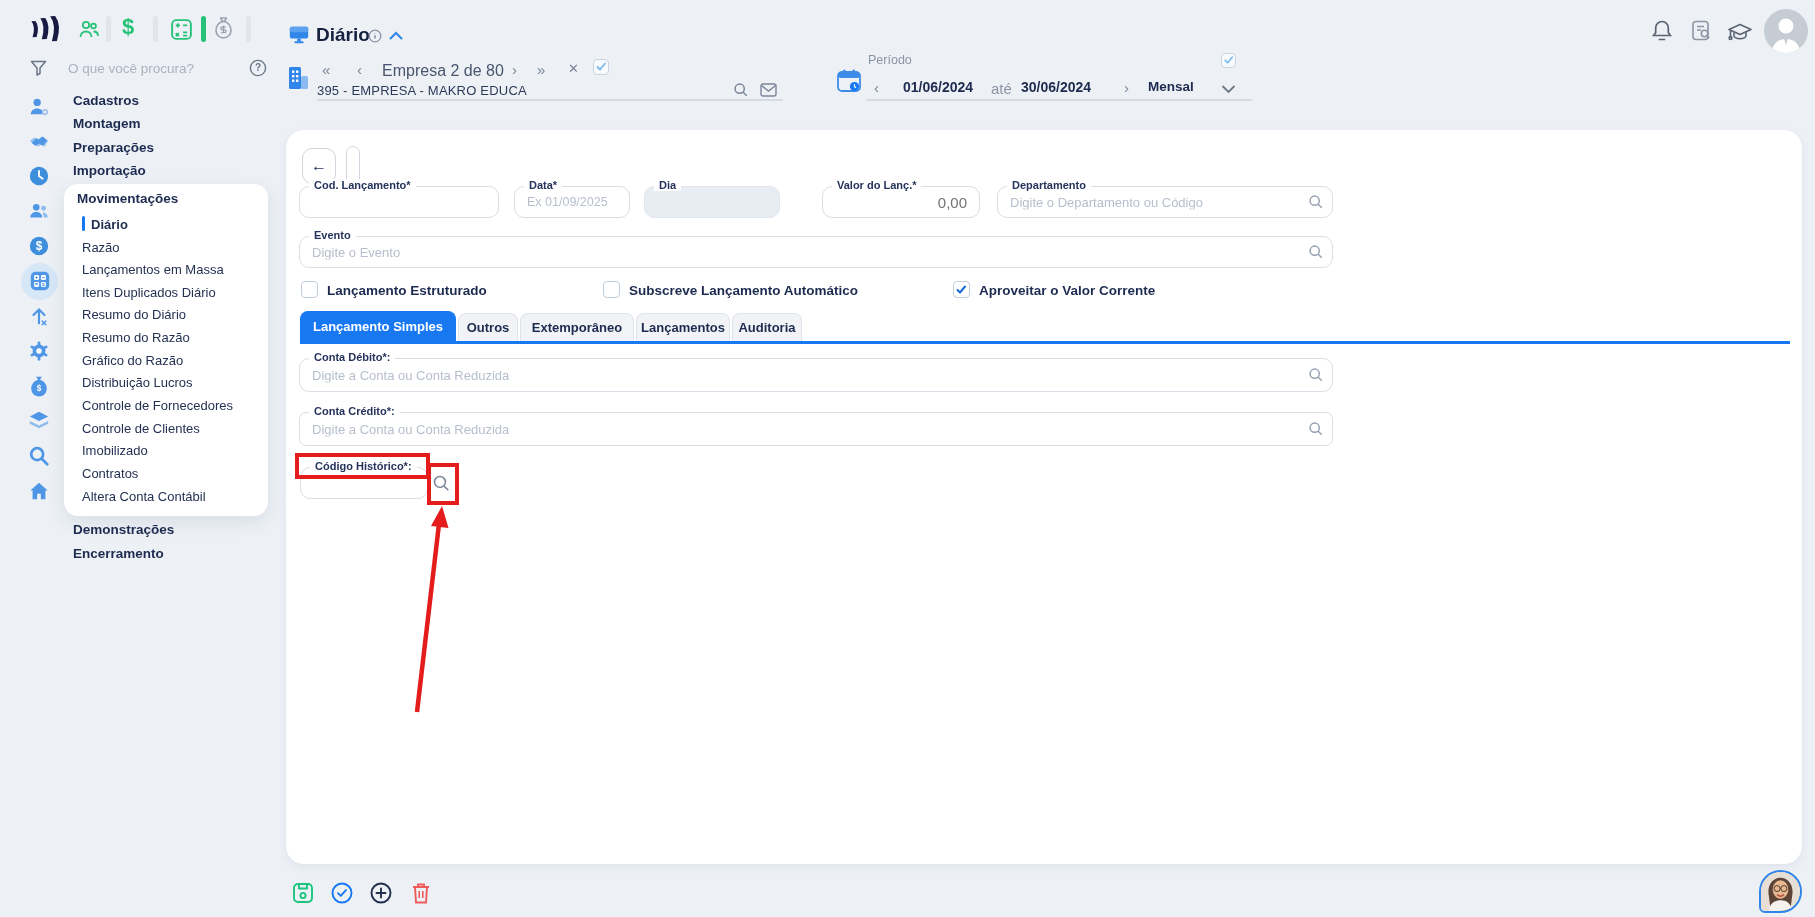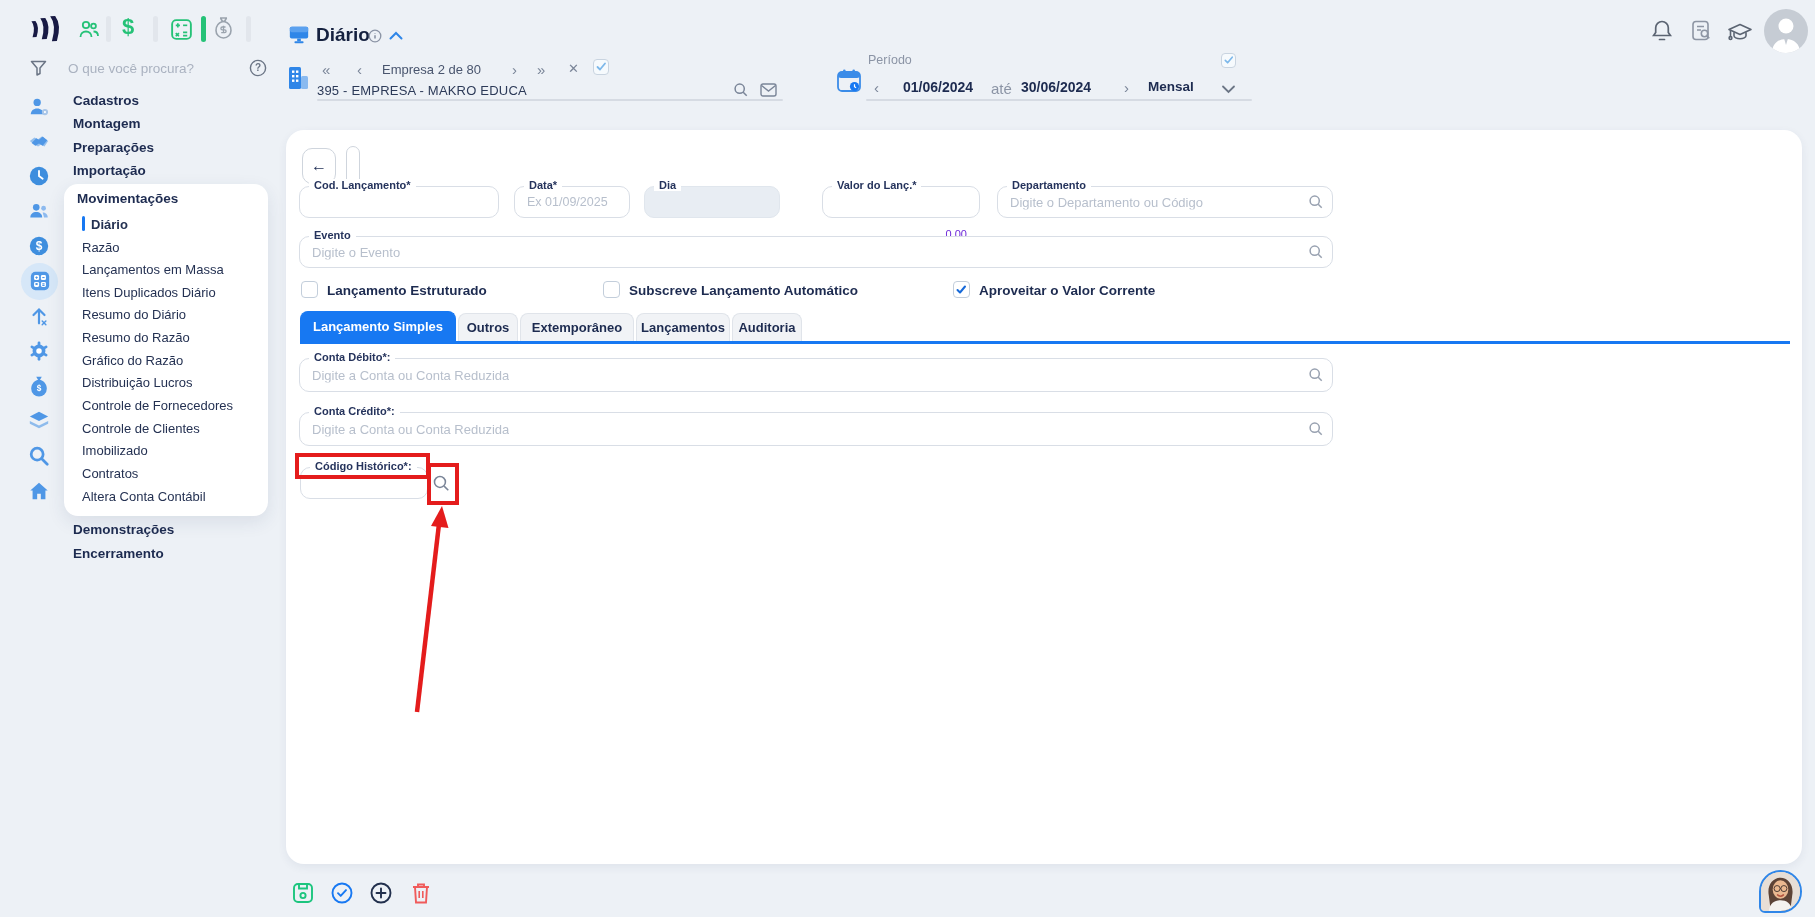--- a/index.html
+++ b/index.html
@@ -4,40 +4,40 @@
 <style>
   html,body{margin:0;padding:0;background:#edf1f6;font-family:"Liberation Sans",sans-serif;}
   .screen{position:relative;width:1815px;height:917px;background:#edf1f6;overflow:hidden;color:#233258;}
   .abs{position:absolute;}
   svg{display:block;}
   
   .vdiv{position:absolute;width:5px;height:26px;border-radius:3px;background:#e2e6ec;}
   .vdiv.green{background:#25c277;}
   .title{font-size:19px;font-weight:bold;color:#15213f;}
   .pager-glyph{font-size:15px;color:#7a8598;cursor:pointer;}
-  .pager-text{font-size:13px;color:#49556e;}
+  .pager-text{font-size:16px;color:#49556e;}
   .company-name{font-size:13px;color:#2c3a58;letter-spacing:.2px;}
   .hline{position:absolute;height:1.5px;background:#d6dbe3;border-radius:1px;}
   .plabel{font-size:12.5px;color:#8b94a5;}
   .pdate{font-size:14px;font-weight:bold;color:#1d2b50;}
   .pmode{font-size:13.5px;font-weight:bold;color:#1d2b50;}
   
   .s-section{position:absolute;left:73px;font-size:13.5px;font-weight:bold;color:#1d2b50;cursor:pointer;}
   .s-sub{position:absolute;left:82px;font-size:13px;color:#243152;cursor:pointer;}
   .s-panel{position:absolute;left:64px;top:184px;width:204px;height:332px;background:#fff;border-radius:14px;box-shadow:0 6px 18px rgba(40,60,100,.10);}
   .rail-ic{position:absolute;left:28px;width:22px;height:22px;cursor:pointer;}
   .srch-ph{position:absolute;left:66px;top:60px;width:150px;border:none;background:transparent;font-size:13.5px;color:#5a6579;font-family:"Liberation Sans",sans-serif;outline:none;}
   .srch-ph::placeholder{color:#aab2c0;}
   
   .card{position:absolute;left:286px;top:130px;width:1516px;height:734px;background:#fff;border-radius:18px;box-shadow:0 3px 10px rgba(40,60,100,.07);}
   .field{position:absolute;border:1.6px solid #d9dee6;border-radius:10px;background:#fff;box-sizing:border-box;}
   .field.disabled{background:#e8edf3;border-color:#e0e6ed;}
   .flbl{position:absolute;top:-8px;left:9px;background:#fff;padding:0 5px;font-size:11px;font-weight:bold;color:#25335c;white-space:nowrap;}
   .fph{position:absolute;left:12px;top:50%;transform:translateY(-50%);font-size:13px;color:#b7bfcc;white-space:nowrap;overflow:hidden;max-width:90%;}
-  .fval{position:absolute;right:12px;top:50%;transform:translateY(-50%);font-size:11px;color:#6d28d9;margin-top:32px;}
+  .fval{position:absolute;right:12px;top:50%;transform:translateY(-50%);font-size:15px;color:#737373;}
   .ficon{position:absolute;right:8px;top:50%;transform:translateY(-50%);}
   
   .cb{position:absolute;width:17px;height:17px;border:1.6px solid #c3cedb;border-radius:4px;background:#fff;box-sizing:border-box;cursor:pointer;}
   .cb-lbl{position:absolute;font-size:13.5px;font-weight:bold;color:#1d2b50;}
   
   .tab{position:absolute;top:313px;height:28px;border-radius:8px 8px 0 0;background:#f1f3f6;border:1px solid #e0e4ea;border-bottom:none;color:#1d2b50;font-size:13px;font-weight:bold;display:flex;align-items:center;justify-content:center;cursor:pointer;box-sizing:border-box;}
   .tab.active{top:311px;height:30px;background:#1778f2;border-color:#1778f2;color:#fff;}
   .redbox{position:absolute;border:4px solid #e41c1c;box-sizing:border-box;}
   .tbtn{position:absolute;cursor:pointer;}
 </style>
@@ -401,21 +401,21 @@
   <div class="field" style="left:299px;top:358px;width:1034px;height:34px;">
     <span class="flbl">Conta Débito*:</span>
     <span class="fph">Digite a Conta ou Conta Reduzida</span>
     <span class="ficon">
         <svg width="16" height="16" viewBox="0 0 16 16" fill="none" stroke="#98a1b0" stroke-width="1.5">
           <circle cx="6.7" cy="6.7" r="4.6"></circle>
           <path d="M10.2 10.2l3.5 3.5"></path>
         </svg>
       </span>
   </div>
-  <div class="field" style="left:299px;top:412px;width:1034px;height:34px;">
+  <div class="field" style="left:299px;top:412px;width:1034px;height:34px;border-radius:7px;">
     <span class="flbl">Conta Crédito*:</span>
     <span class="fph">Digite a Conta ou Conta Reduzida</span>
     <span class="ficon">
         <svg width="16" height="16" viewBox="0 0 16 16" fill="none" stroke="#98a1b0" stroke-width="1.5">
           <circle cx="6.7" cy="6.7" r="4.6"></circle>
           <path d="M10.2 10.2l3.5 3.5"></path>
         </svg>
       </span>
   </div>
 

